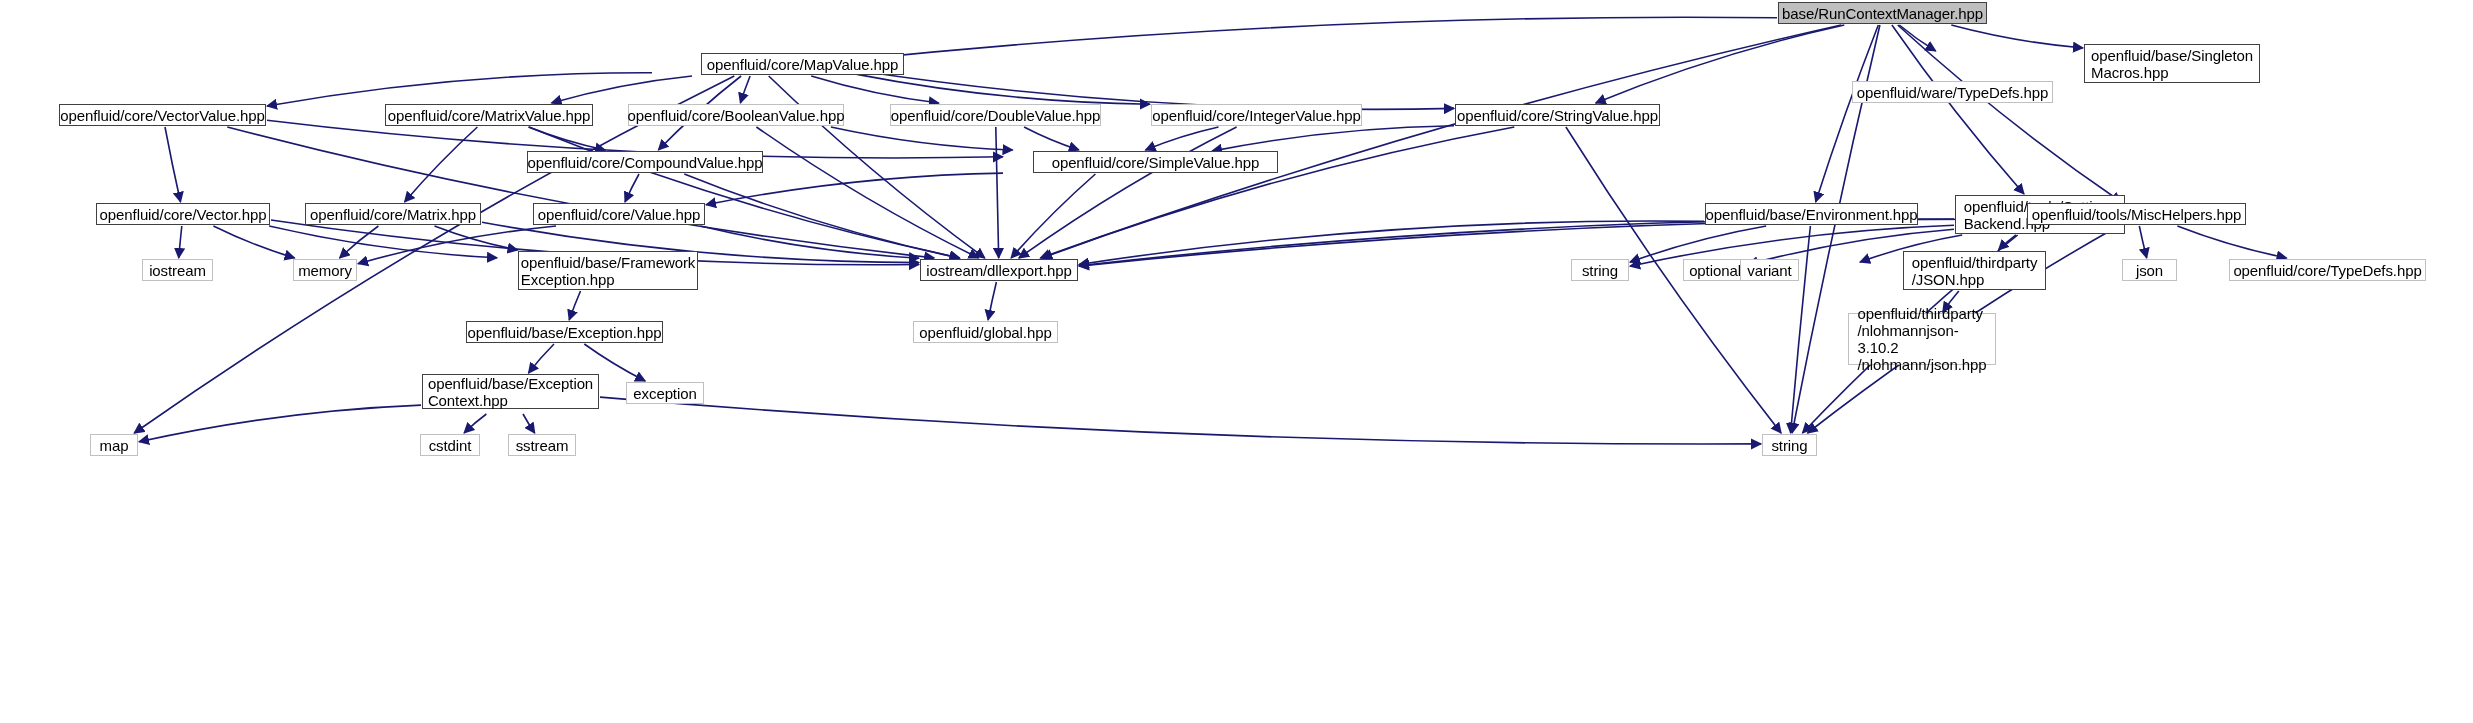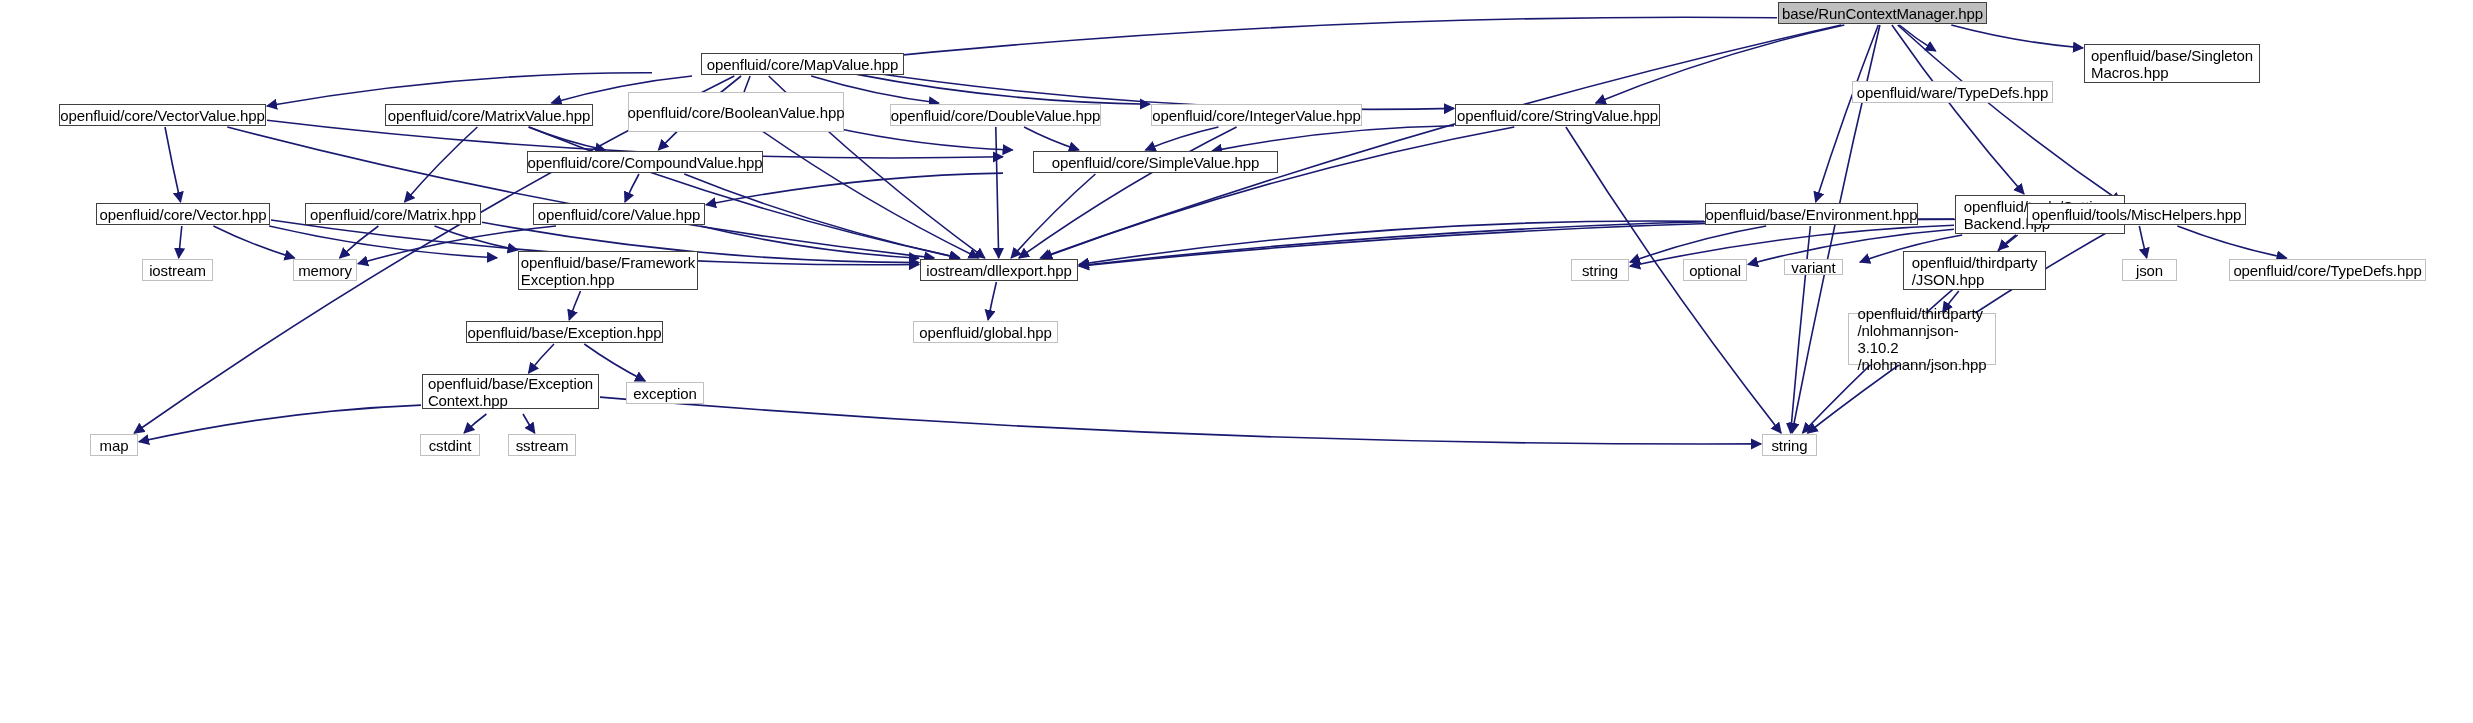--- a/index.html
+++ b/index.html
@@ -128,41 +128,41 @@
       </g>
   </svg>
   <div id="nodes-layer">
       <div class="node root" style="left: 1778px; top: 2px; width: 209px; height: 22px;">base/RunContextManager.hpp</div>
       <div class="node strong" style="left: 653px; top: 53px; width: 203px; height: 22px; margin-left: 48px;">openfluid/core/MapValue.hpp</div>
       <div class="node weak" style="left: 1852px; top: 52px; width: 201px; height: 22px; margin-top: 29px;">openfluid/ware/TypeDefs.hpp</div>
       <div class="node strong" style="left: 2084px; top: 44px; width: 176px; height: 39px;">openfluid/base/Singleton
 Macros.hpp</div>
       <div class="node strong" style="left: 59px; top: 104px; width: 207px; height: 22px;">openfluid/core/VectorValue.hpp</div>
       <div class="node strong" style="left: 385px; top: 104px; width: 208px; height: 22px;">openfluid/core/MatrixValue.hpp</div>
-      <div class="node weak" style="left: 628px; top: 92px; width: 216px; height: 40px;">openfluid/core/BooleanValue.hpp</div>
+      <div class="node weak" style="left: 628px; top: 104px; width: 216px; height: 22px;">openfluid/core/BooleanValue.hpp</div>
       <div class="node weak" style="left: 890px; top: 104px; width: 211px; height: 22px;">openfluid/core/DoubleValue.hpp</div>
       <div class="node weak" style="left: 1151px; top: 104px; width: 211px; height: 22px;">openfluid/core/IntegerValue.hpp</div>
       <div class="node strong" style="left: 1455px; top: 104px; width: 205px; height: 22px;">openfluid/core/StringValue.hpp</div>
       <div class="node strong" style="left: 527px; top: 151px; width: 236px; height: 22px;">openfluid/core/CompoundValue.hpp</div>
       <div class="node strong" style="left: 987px; top: 151px; width: 245px; height: 22px; margin-left: 46px;">openfluid/core/SimpleValue.hpp</div>
       <div class="node strong" style="left: 1705px; top: 203px; width: 213px; height: 22px;">openfluid/base/Environment.hpp</div>
       <div class="node strong" style="left: 1955px; top: 195px; width: 170px; height: 39px;">openfluid/tools/Settings
 Backend.hpp</div>
       <div class="node strong" style="left: 2027px; top: 203px; width: 219px; height: 22px;">openfluid/tools/MiscHelpers.hpp</div>
       <div class="node strong" style="left: 96px; top: 203px; width: 174px; height: 22px;">openfluid/core/Vector.hpp</div>
       <div class="node strong" style="left: 305px; top: 203px; width: 176px; height: 22px;">openfluid/core/Matrix.hpp</div>
       <div class="node strong" style="left: 533px; top: 203px; width: 172px; height: 22px;">openfluid/core/Value.hpp</div>
       <div class="node weak" style="left: 142px; top: 259px; width: 71px; height: 22px;">iostream</div>
       <div class="node weak" style="left: 293px; top: 259px; width: 64px; height: 22px;">memory</div>
       <div class="node strong" style="left: 518px; top: 251px; width: 180px; height: 39px;">openfluid/base/Framework
 Exception.hpp</div>
       <div class="node strong" style="left: 920px; top: 259px; width: 158px; height: 22px;">iostream/dllexport.hpp</div>
       <div class="node weak" style="left: 1571px; top: 259px; width: 58px; height: 22px;">string</div>
       <div class="node weak" style="left: 1683px; top: 259px; width: 64px; height: 22px;">optional</div>
-      <div class="node weak" style="left: 1784px; top: 259px; width: 59px; height: 16px;">variant</div>
+      <div class="node weak" style="left: 1740px; top: 259px; width: 59px; height: 22px;">variant</div>
       <div class="node strong" style="left: 1903px; top: 251px; width: 143px; height: 39px;">openfluid/thirdparty
 /JSON.hpp</div>
       <div class="node weak" style="left: 2122px; top: 259px; width: 55px; height: 22px;">json</div>
       <div class="node weak" style="left: 2229px; top: 259px; width: 197px; height: 22px;">openfluid/core/TypeDefs.hpp</div>
       <div class="node weak" style="left: 1848px; top: 313px; width: 148px; height: 52px;">openfluid/thirdparty
 /nlohmannjson-3.10.2
 /nlohmann/json.hpp</div>
       <div class="node strong" style="left: 466px; top: 321px; width: 197px; height: 22px;">openfluid/base/Exception.hpp</div>
       <div class="node weak" style="left: 913px; top: 321px; width: 145px; height: 22px;">openfluid/global.hpp</div>
       <div class="node strong" style="left: 422px; top: 374px; width: 177px; height: 35px;">openfluid/base/Exception

